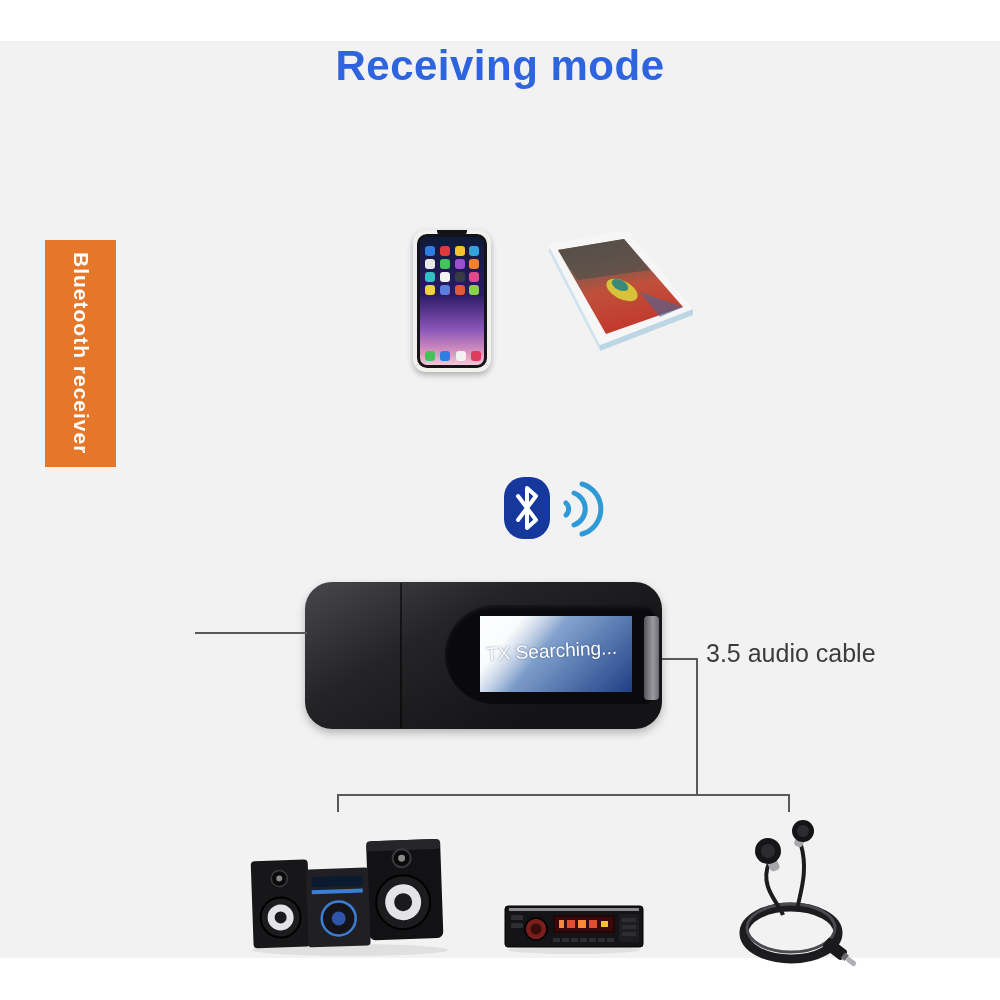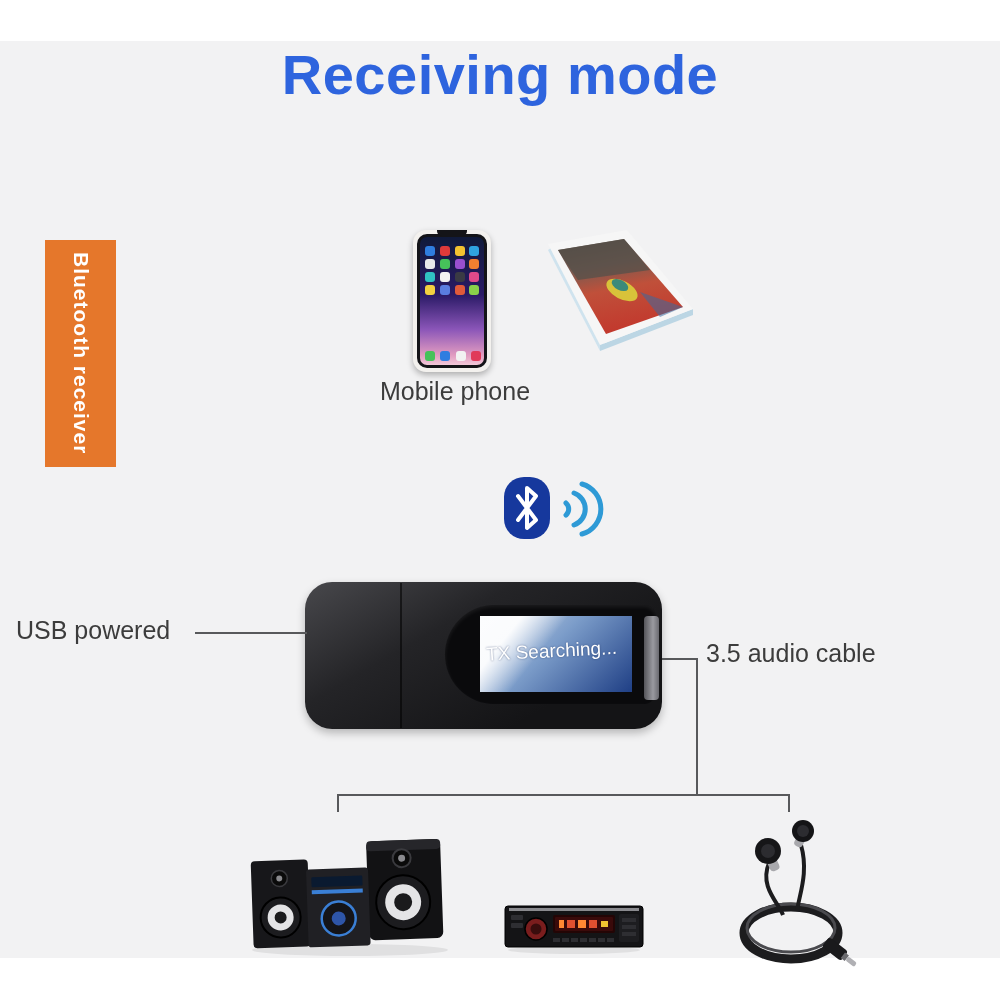--- a/index.html
+++ b/index.html
@@ -1,21 +1,21 @@
 <!DOCTYPE html>
 <html><head>
 <meta charset="utf-8">
 <style>
   html,body{margin:0;padding:0;background:#fff;}
   .canvas{position:relative;width:1000px;height:1000px;background:#ffffff;overflow:hidden;
           font-family:"Liberation Sans", sans-serif;}
   .panel{position:absolute;left:0;top:41px;width:1000px;height:917px;background:#f2f2f3;}
 
   .title{position:absolute;left:0;top:42px;width:1000px;margin:0;text-align:center;
-         font-size:56px;font-weight:bold;color:#2e64de;letter-spacing:.5px;}
+         font-size:42px;font-weight:bold;color:#2e64de;letter-spacing:.5px;}
   .subtitle{position:absolute;left:0;top:113px;width:1000px;text-align:center;
             font-size:23px;color:#3a3a3a;}
 
   .side-tag{position:absolute;left:45px;top:240px;width:71px;height:227px;background:#e5772b;
             display:flex;align-items:center;justify-content:center;}
   .side-tag span{writing-mode:vertical-rl;color:#fff;font-size:21px;font-weight:bold;
                  letter-spacing:1px;white-space:nowrap;}
 
   
   .phone{position:absolute;left:413px;top:230px;width:78px;height:142px;background:#f3f1ee;
@@ -91,21 +91,20 @@
       </div>
       <div class="dock">
         <i style="background:#46c25a"></i>
           <i style="background:#2f7de0"></i>
         <i style="background:#f2f2f2"></i>
           <i style="background:#e03a5a"></i>
       </div>
     </div>
     <div class="notch"></div>
   </div>
-  <div class="lbl center" style="left:355px;top:377px;width:200px;">Mobile phone</div>
 
   <svg style="left:540px;top:222px;" width="165" height="145" viewBox="0 0 165 145">
     <defs>
       <linearGradient id="tabScr" x1="0" y1="0" x2="0.25" y2="1">
         <stop offset="0" stop-color="#4a4640"></stop>
           <stop offset="0.35" stop-color="#7a5a50"></stop>
         <stop offset="0.6" stop-color="#c0503a"></stop>
           <stop offset="1" stop-color="#c23a2e"></stop>
       </linearGradient>
     </defs>
@@ -138,21 +137,20 @@
       <div class="lcd">
         <div class="lcd-text">TX Searching...</div>
       </div>
     </div>
     <div class="jack-clip"></div>
     <div class="dongle-btn" style="left:150px;width:40px;"></div>
     <div class="dongle-btn" style="left:198px;width:38px;"></div>
     <div class="dongle-btn" style="left:244px;width:48px;"></div>
   </div>
 
-  <div class="lbl" style="left:16px;top:616px;">USB powered</div>
   <div class="line" style="left:195px;top:632px;width:112px;height:2px;"></div>
 
   <div class="lbl" style="left:706px;top:639px;">3.5 audio cable</div>
   <div class="line" style="left:662px;top:658px;width:36px;height:2px;"></div>
   <div class="line" style="left:696px;top:658px;width:2px;height:138px;"></div>
   <div class="line" style="left:337px;top:794px;width:453px;height:2px;"></div>
   <div class="line" style="left:337px;top:794px;width:2px;height:18px;"></div>
   <div class="line" style="left:788px;top:794px;width:2px;height:18px;"></div>
 
   <svg style="left:250px;top:838px;" width="205" height="120" viewBox="0 0 205 120">

